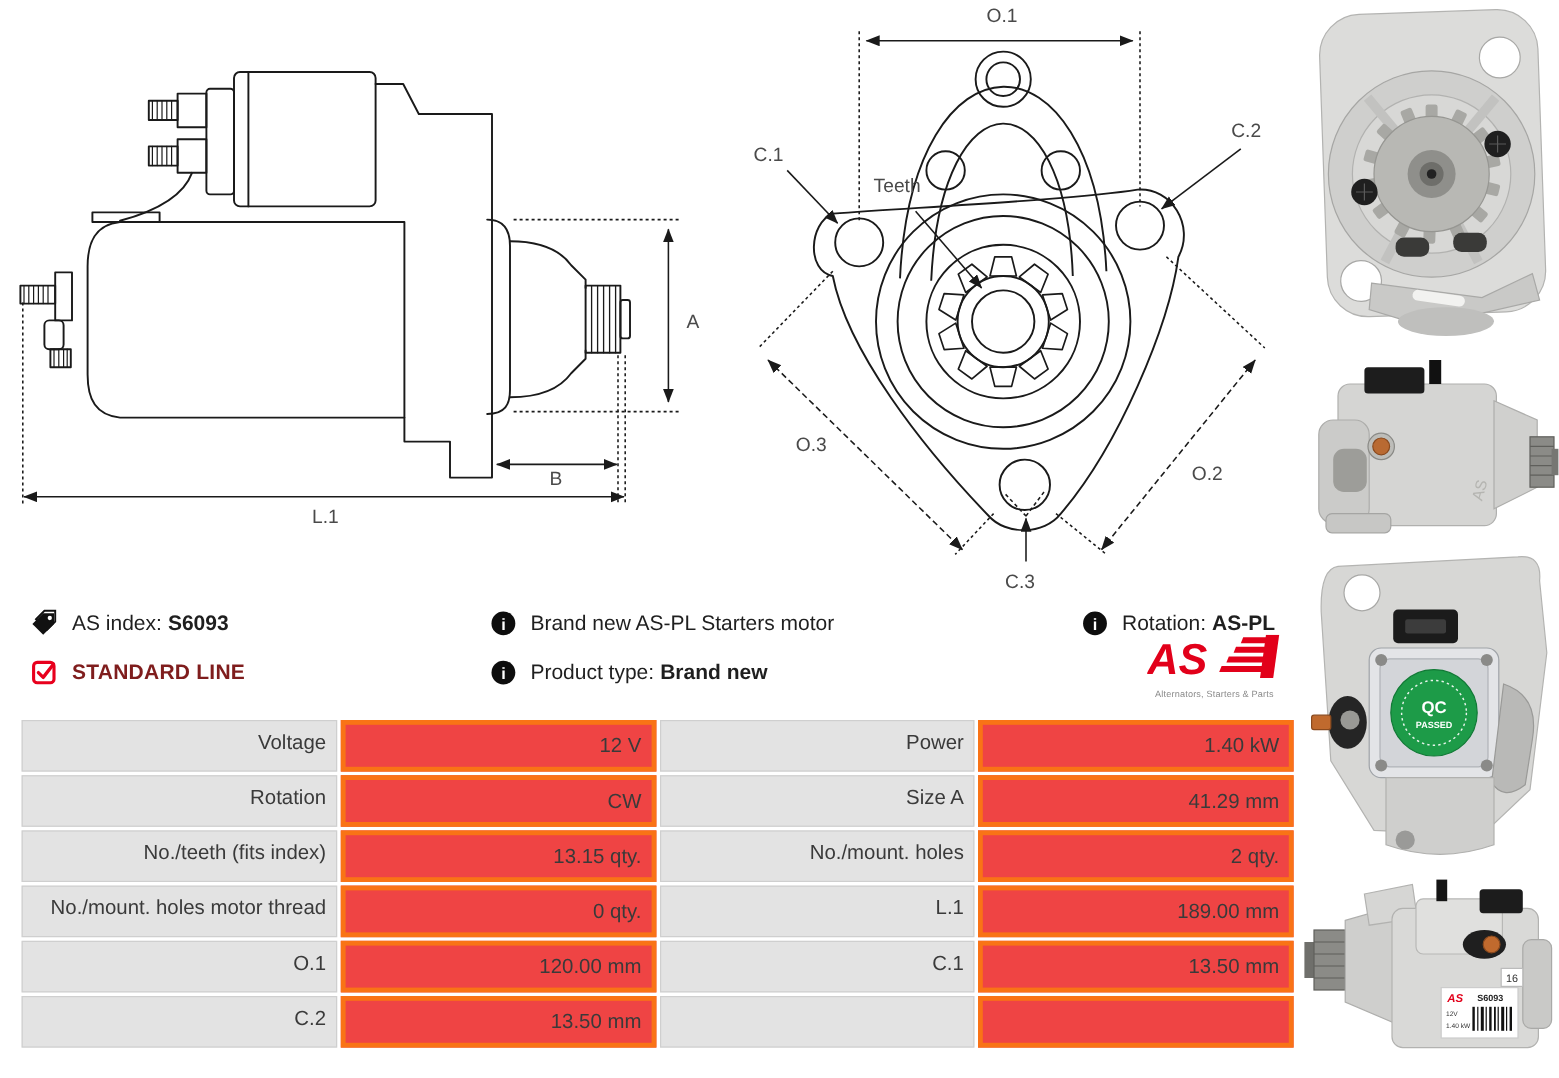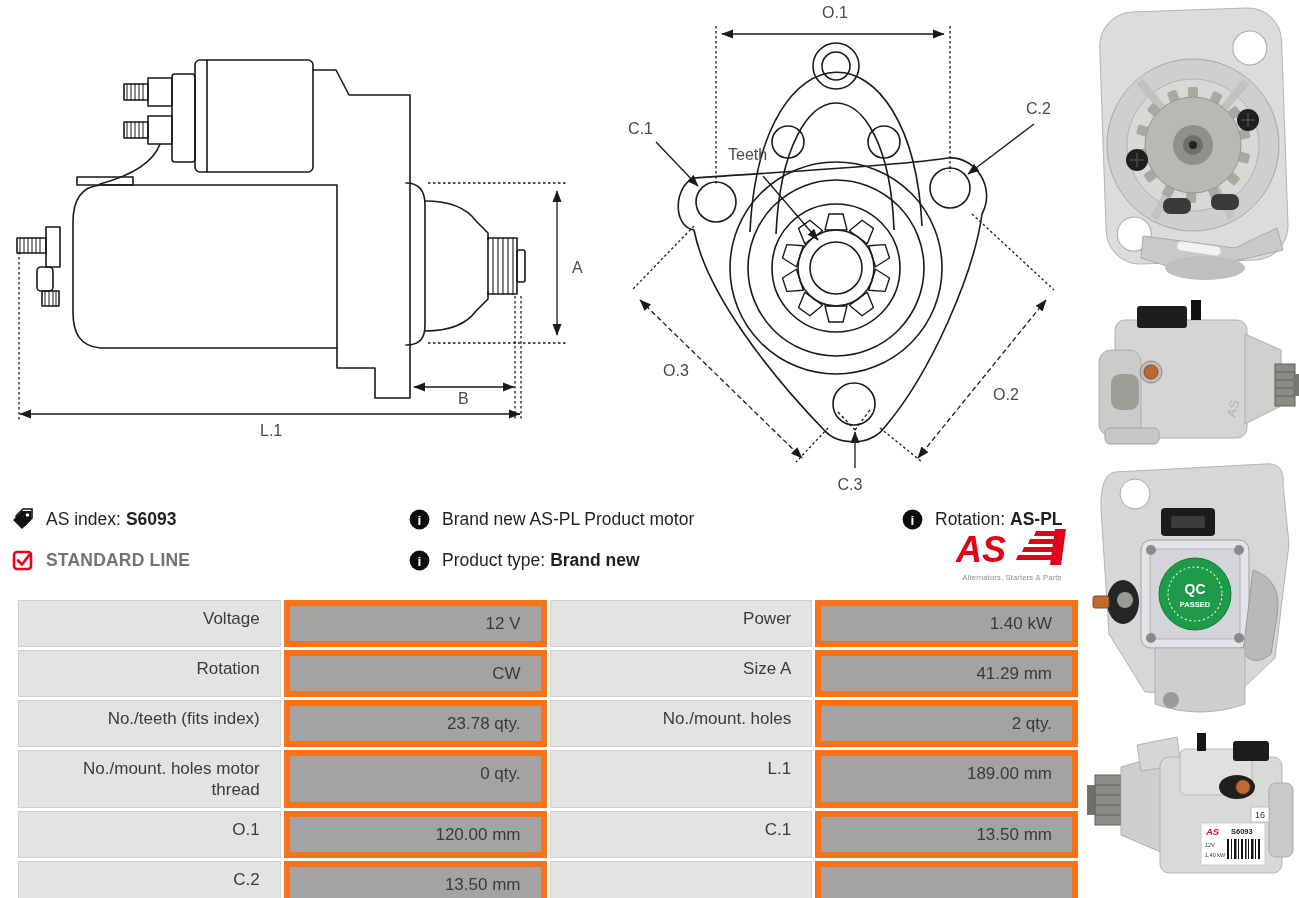--- a/index.html
+++ b/index.html
@@ -6,31 +6,31 @@
   .page{position:relative;width:1299px;height:898px;background:#ffffff;overflow:hidden;
         font-family:"Liberation Sans",sans-serif;color:#222;}
   .abs{position:absolute;}
   svg text{font-family:"Liberation Sans",sans-serif;}
   .dwg-label{font-size:16px;fill:#4a4a4a;}
   
   .info-col{position:absolute;top:506px;}
   .info-row{display:flex;align-items:center;gap:11px;height:26px;margin-bottom:15px;
             font-size:17.5px;color:#1f1f1f;white-space:nowrap;}
   .info-row b{margin-left:5px;}
-  .red-line{color:#737373;font-weight:bold;letter-spacing:.2px;}
+  .red-line{color:#7f1d1d;font-weight:bold;letter-spacing:.2px;}
   .ic{flex:0 0 auto;}
   .brand-logo{position:absolute;left:954px;top:529px;width:116px;text-align:center;}
   .brand-tagline{font-size:7.6px;color:#8b8b8b;margin-top:0;letter-spacing:.15px;}
   
   table.spec{position:absolute;left:15px;top:597px;border-collapse:separate;border-spacing:3px;
              table-layout:fixed;width:1066px;}
-  table.spec td{padding:7px 20px;font-size:17px;line-height:21px;text-align:right;
+  table.spec td{padding:7px 8px;font-size:17px;line-height:21px;text-align:right;
                 vertical-align:top;color:#3a3a3a;}
   td.lbl{background:#e3e3e3;border:1px solid #cfcfcf;}
-  td.val{background:#a3a3a3;border:6px solid #f97316;}
+  td.val{background:#ef4444;border:4px solid #f97316;}
   .photo{position:absolute;left:1085px;width:214px;}
 </style>
 </head>
 <body>
 
 <div class="page">
 
   <svg class="abs" style="left:0;top:0" width="590" height="460" viewBox="0 0 590 460">
     <defs>
       <marker id="mA" markerWidth="11" markerHeight="9" refX="8.5" refY="3.5" orient="auto-start-reverse">
@@ -315,21 +315,21 @@
         <rect x="156" y="114" width="2" height="20"></rect>
           <rect x="160" y="114" width="1.5" height="20"></rect>
         <rect x="163" y="114" width="1" height="20"></rect>
           <rect x="166" y="114" width="2.5" height="20"></rect>
         <rect x="170" y="114" width="1" height="20"></rect>
           <rect x="173" y="114" width="2" height="20"></rect>
       </g>
     </g>
   </svg>
 
-  <div class="info-col" style="left:11px">
+  <div class="info-col" style="left:25px">
     <div class="info-row">
       <svg class="ic" width="24" height="24" viewBox="0 0 24 24">
         <path d="M5,9 L12,2 H21 V11 L14,18 Z" fill="none" stroke="#111111" stroke-width="1.6"></path>
         <path d="M2,13 L11,4 H20 V13 L11,22 Z" fill="#111111"></path>
         <circle cx="16.5" cy="8" r="1.8" fill="#ffffff"></circle>
       </svg>
       <span>
         <span>AS index:</span><b>S6093</b>
       </span>
     </div>
@@ -341,21 +341,21 @@
       <span>STANDARD LINE</span>
     </div>
   </div>
 
   <div class="info-col" style="left:408px">
     <div class="info-row">
       <svg class="ic" width="23" height="23" viewBox="0 0 22 22">
         <circle cx="11" cy="11" r="9.5" fill="#0d0d0d"></circle>
         <text x="11" y="16" text-anchor="middle" font-size="13" font-weight="bold" fill="#ffffff" font-family="Liberation Serif,serif">i</text>
       </svg>
-      <span>Brand new AS-PL Product motor</span>
+      <span>Brand new AS-PL Starters motor</span>
     </div>
     <div class="info-row">
       <svg class="ic" width="23" height="23" viewBox="0 0 22 22">
         <circle cx="11" cy="11" r="9.5" fill="#0d0d0d"></circle>
         <text x="11" y="16" text-anchor="middle" font-size="13" font-weight="bold" fill="#ffffff" font-family="Liberation Serif,serif">i</text>
       </svg>
       <span>
         <span>Product type:</span><b>Brand new</b>
       </span>
     </div>
@@ -402,21 +402,21 @@
         <td class="val">1.40 kW</td>
       </tr>
       <tr>
         <td class="lbl">Rotation</td>
         <td class="val">CW</td>
         <td class="lbl">Size A</td>
         <td class="val">41.29 mm</td>
       </tr>
       <tr>
         <td class="lbl">No./teeth (fits index)</td>
-        <td class="val">23.78 qty.</td>
+        <td class="val">13.15 qty.</td>
         <td class="lbl">No./mount. holes</td>
         <td class="val">2 qty.</td>
       </tr>
       <tr>
         <td class="lbl">No./mount. holes motor thread</td>
         <td class="val">0 qty.</td>
         <td class="lbl">L.1</td>
         <td class="val">189.00 mm</td>
       </tr>
       <tr>

